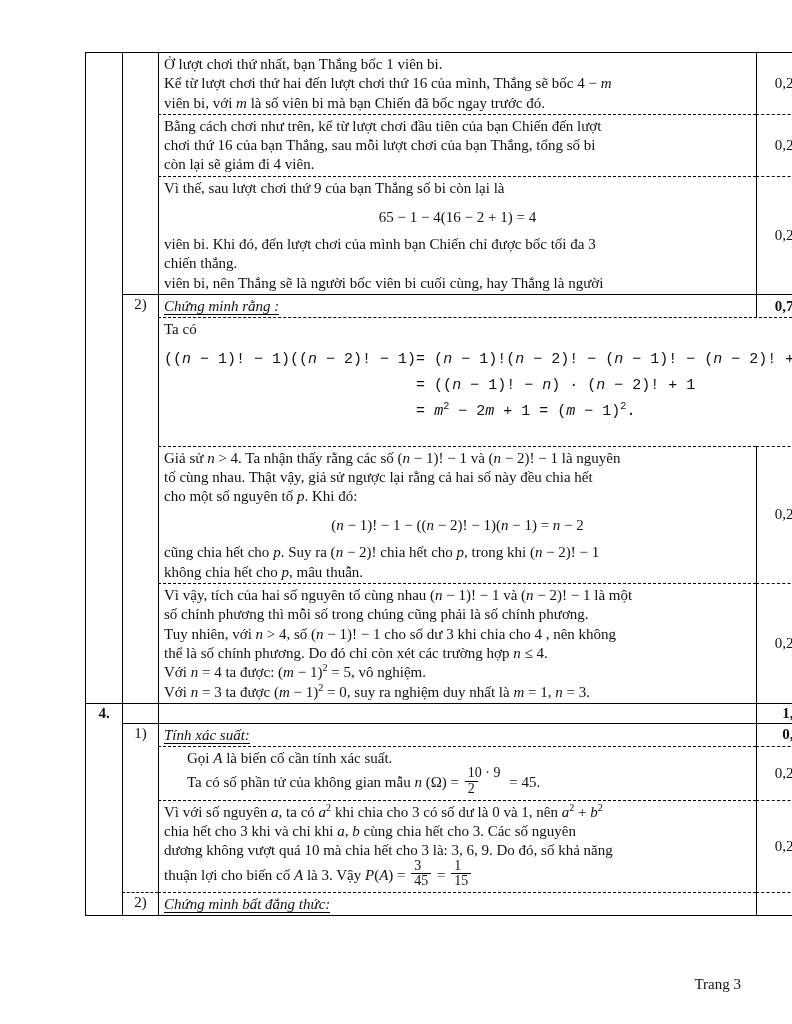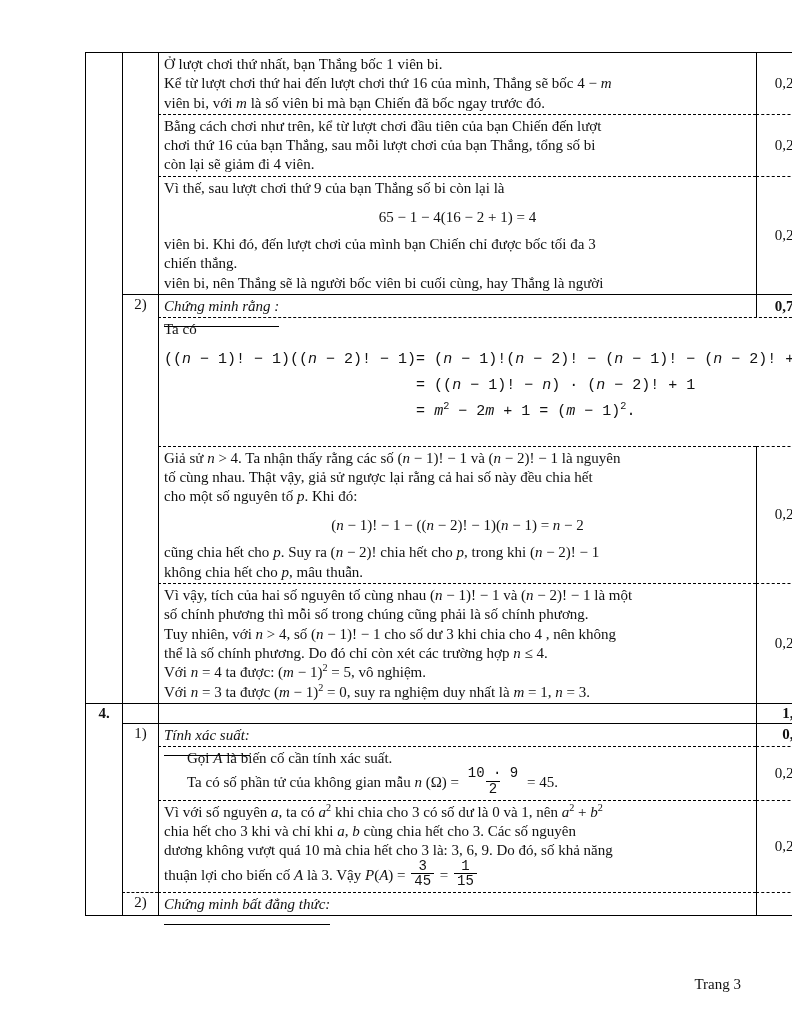--- a/index.html
+++ b/index.html
@@ -13,35 +13,35 @@
     border:1.4px solid #000;box-sizing:border-box;
   }
   .row{display:grid;grid-template-columns:36px 36px 1fr 45px;}
   .cell{box-sizing:border-box;min-height:20px;}
   .c2,.c3,.c4{border-left:1.4px solid #000;}
   .c1,.c2{text-align:center;padding-top:1px;font-size:15px;}
   .c3{padding:2px 5px 1px 5px;font-size:15px;}
   .c4{display:flex;align-items:center;justify-content:flex-end;font-size:15px;}
   .qnum{font-weight:bold;}
   .line{line-height:19.3px;text-align:left;}
-  .heading{font-style:italic;border-bottom:1px solid #000;padding-bottom:12px;}
+  .heading{font-style:italic;border-bottom:1px solid #000;padding-bottom:0px;}
   .pts{display:inline-block;}
   .pts.bold{font-weight:bold;}
   i{font-style:italic;}
   sup{font-size:0.68em;line-height:0;vertical-align:super;}
   .math-center{text-align:center;margin:9px 0 8px 0;line-height:20px;}
   .malign{display:table;margin:7px auto 20px auto;border-collapse:collapse;font-family:Liberation Mono, monospace;}
   .mrow{display:table-row;}
   .ml,.mr{display:table-cell;line-height:26px;white-space:nowrap;}
   .ml{text-align:right;}
   .mr{text-align:left;}
   .frac{
-    display:inline-flex;flex-direction:column;align-items:center;
+    display:inline-flex;flex-direction:column;align-items:flex-start;
     vertical-align:middle;font-size:14px;line-height:1.05;
-    margin:0 2px;position:relative;top:-2px;font-family:Liberation Mono, monospace;
+    margin:0 2px;position:relative;top:-2px;
   }
   .frac .num{display:block;padding:0 3px;}
   .frac .den{display:block;border-top:1px solid #000;padding:0 3px;}
   .footer{
     position:absolute;top:976px;right:51px;font-size:15px;
   }
 </style>
 </head>
 <body>
 

